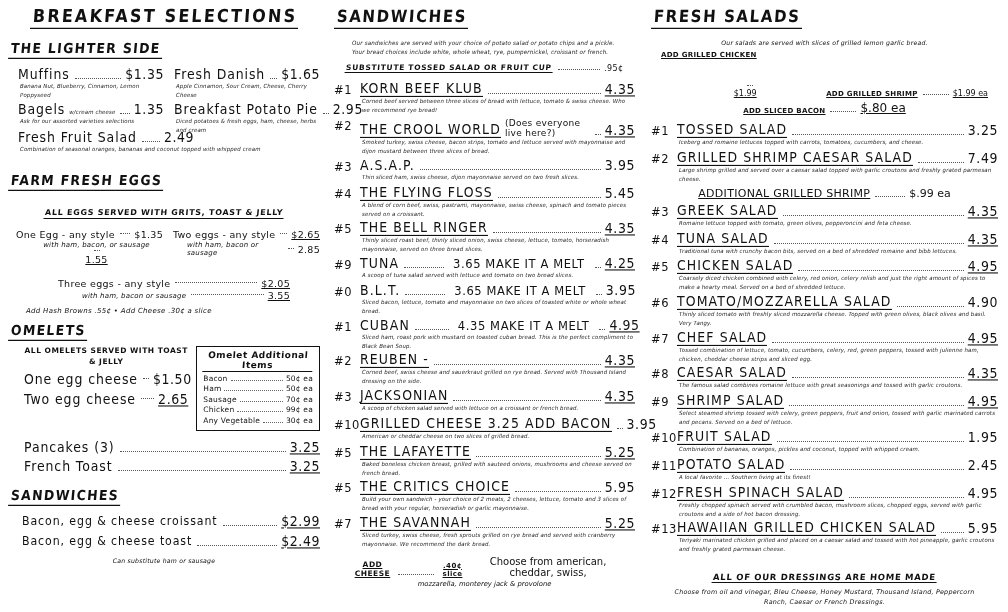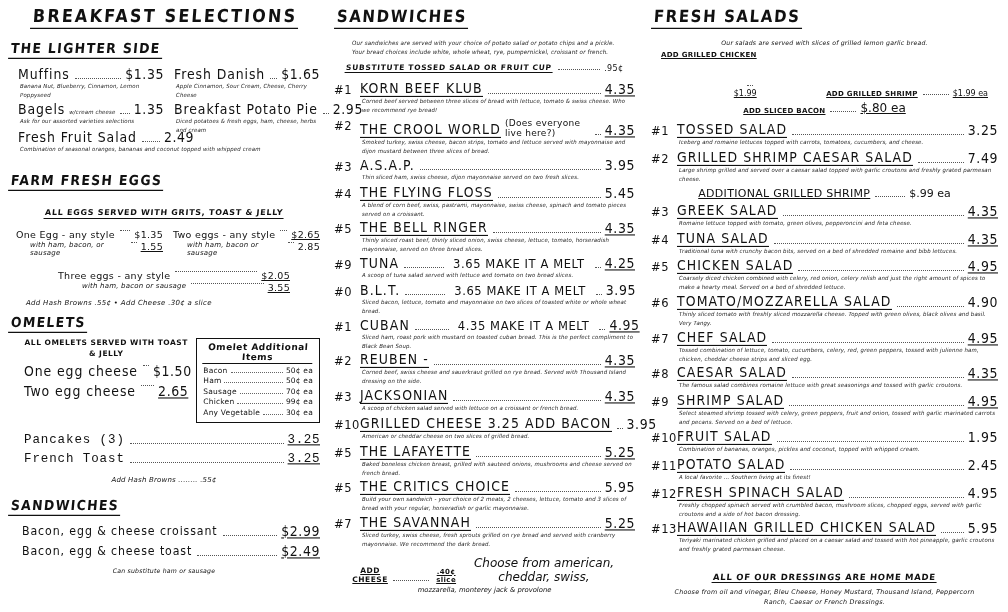--- a/index.html
+++ b/index.html
@@ -124,21 +124,21 @@
   }
   .numname.plain{border-bottom:none;}
   .paren{font-size:9px;letter-spacing:.3px;border:none;}
   .mid-price{font-size:11.5px;letter-spacing:.6px;white-space:nowrap;padding:0 5px;}
 
   
   .two{display:flex;gap:10px;}
   .two > div{flex:1 1 50%;min-width:0;}
 
   
-  .eggrow{display:flex;font-size:9.5px;letter-spacing:.3px;align-items:flex-start;margin-bottom:1px;}
+  .eggrow{display:flex;font-size:9.5px;letter-spacing:.3px;align-items:center;margin-bottom:1px;}
   .small-it{font-size:7px;font-style:italic;letter-spacing:.2px;}
 
   
   .omelet-wrap{display:flex;gap:8px;align-items:flex-start;margin-top:4px;}
   .box{
     border:1.4px solid #111;
     padding:3px 6px 4px 6px;
     width:148px;box-sizing:border-box;
   }
   .box-title{
@@ -248,21 +248,21 @@
         <span class="sub-head">ALL EGGS SERVED WITH GRITS, TOAST &amp; JELLY</span>
       </div>
 
       <div class="two" style="margin-top:10px;padding-left:8px;">
         <div>
           <div class="eggrow">
             <span>One Egg - any style</span>
             <span class="dots"></span>
             <span>$1.35</span>
           </div>
-          <div class="eggrow" style="padding-left:14px;">
+          <div class="eggrow" style="padding-left:14px;flex-direction:column;">
             <span class="small-it">with ham, bacon, or sausage</span>
             <span class="dots"></span>
             <span class="u">1.55</span>
           </div>
         </div>
         <div>
           <div class="eggrow">
             <span>Two eggs - any style</span>
             <span class="dots"></span>
             <span class="u">$2.65</span>
@@ -335,34 +335,33 @@
             <span class="bp">99¢ ea</span>
           </div>
           <div class="boxrow">
             <span>Any Vegetable</span>
             <span class="dots"></span>
             <span class="bp">30¢ ea</span>
           </div>
         </div>
       </div>
 
-      <div style="margin-top:10px;padding-left:16px;font-family:Liberation Mono, monospace;">
+      <div style="margin-top:10px;padding-left:16px;">
         <div class="row" style="margin-bottom:5px;">
           <span class="nm">Pancakes (3)</span>
           <span class="dots"></span>
           <span class="pr">3.25</span>
         </div>
         <div class="row">
           <span class="nm">French Toast</span>
           <span class="dots"></span>
           <span class="pr">3.25</span>
         </div>
       </div>
 
-      <div class="tiny-note2" style="margin-top:10px;font-size:7px;">Add Hash Browns ........ .55¢</div>
     </div>
 
     <div class="spacer-md"></div>
 
     <div>
       <span class="section-head">SANDWICHES</span>
 
       <div style="margin-top:8px;padding-left:14px;">
         <div class="row" style="margin-bottom:6px;">
           <span class="nm" style="font-size:11px;">Bacon, egg &amp; cheese croissant</span>
@@ -573,21 +572,21 @@
         </div>
       </div>
 
     </div>
 
     <div class="addcheese">
       <div style="display:flex;justify-content:center;align-items:flex-end;padding:0 18px;">
         <span class="u" style="font-size:7.5px;font-weight:bold;letter-spacing:.5px;">ADD CHEESE</span>
         <span class="dots" style="flex:0 0 36px;"></span>
         <span class="u" style="font-size:7px;font-weight:bold;">.40¢ slice</span>
-        <span style="font-size:12px;font-style:italic;margin-left:12px;">Choose from american, cheddar, swiss,</span>
+        <span style="font-size:10px;margin-left:12px;">Choose from american, cheddar, swiss,</span>
       </div>
       <div style="font-size:6.8px;font-style:italic;margin-top:2px;">mozzarella, monterey jack &amp; provolone</div>
     </div>
 
   </div>
 
   <div class="col col-right">
 
     <span class="menu-title">FRESH SALADS</span>
 

